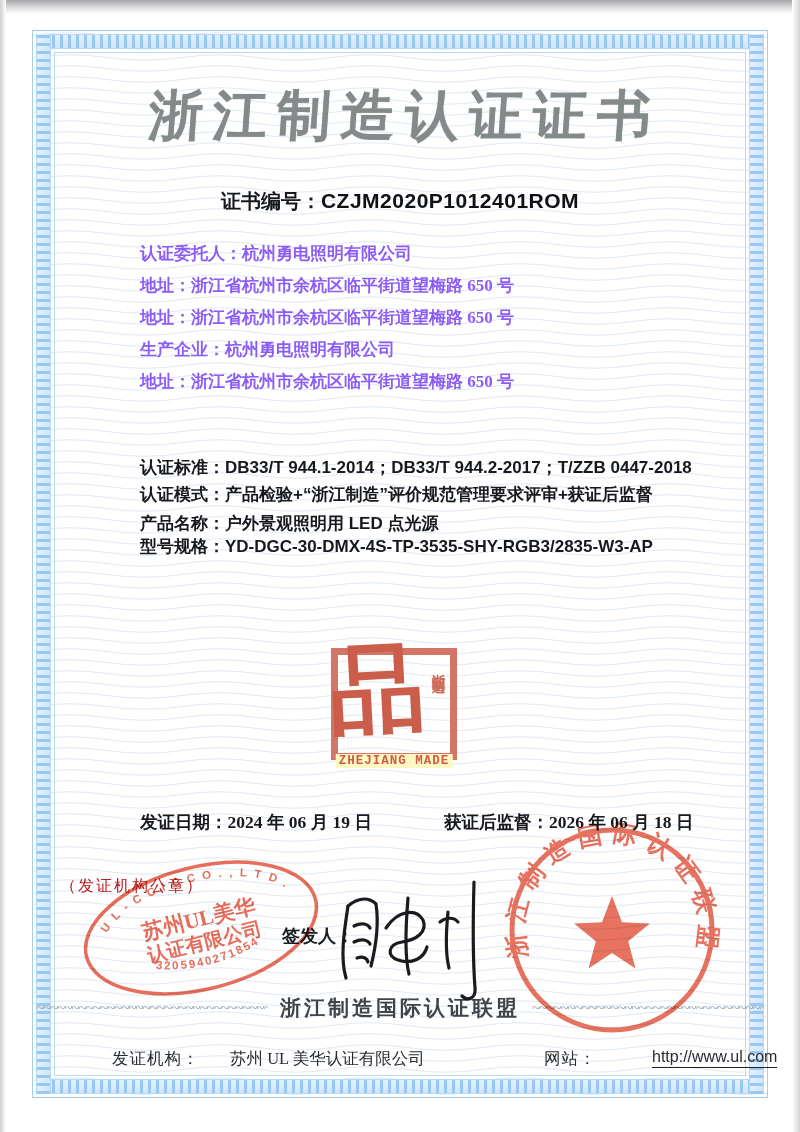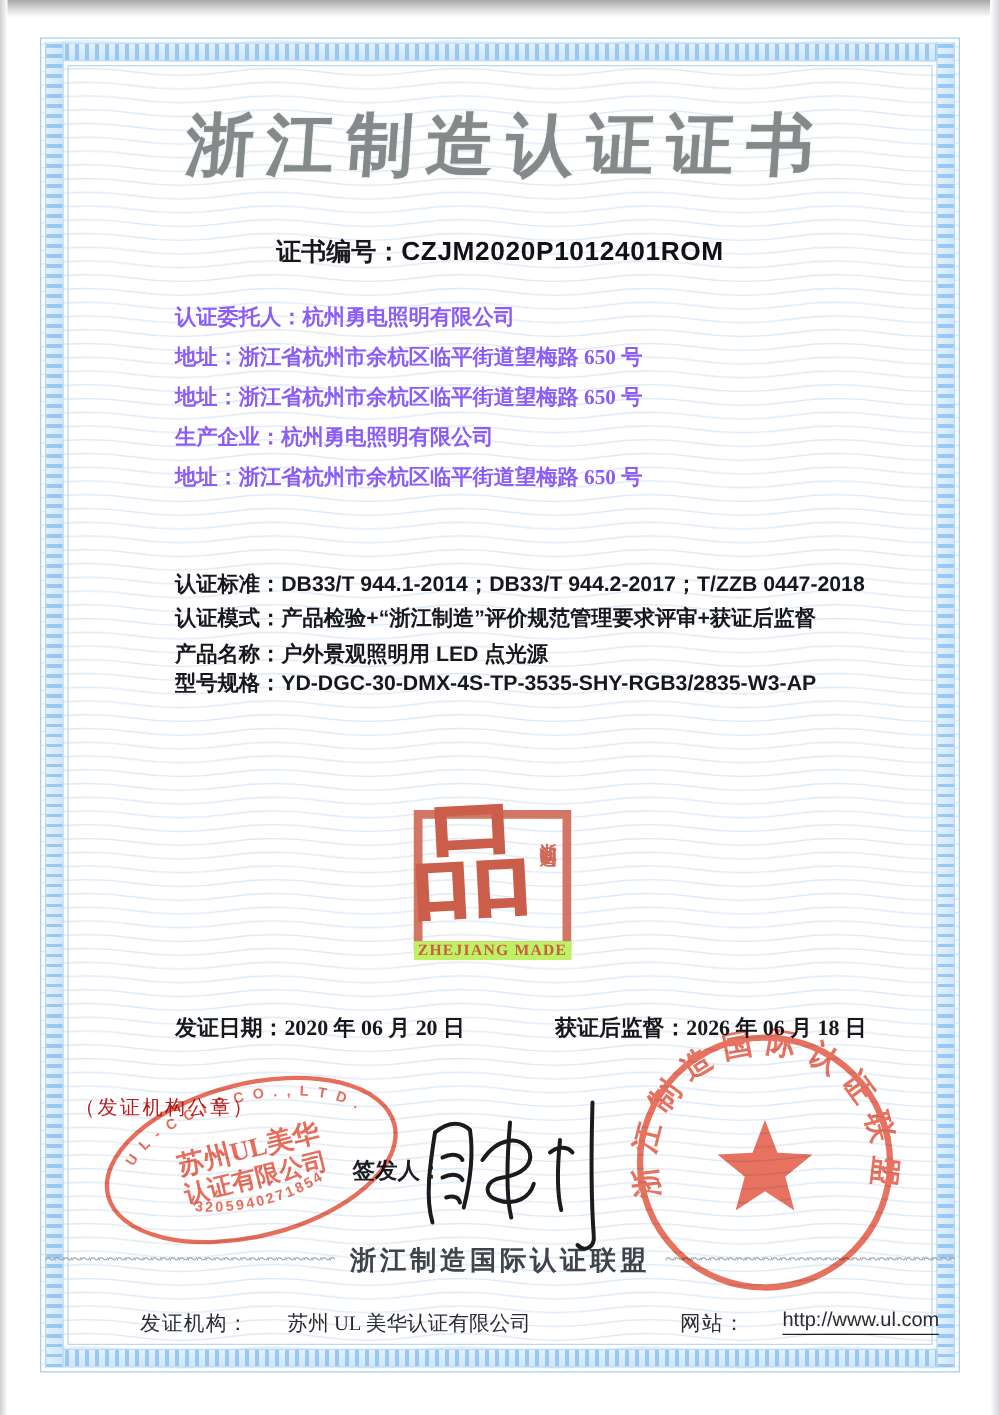--- a/index.html
+++ b/index.html
@@ -67,22 +67,22 @@
   
   .logo { position:absolute; left:331px; top:648px; width:126px; height:116px; z-index:3; }
   .logo-frame { position:absolute; left:0; top:0; width:126px; height:112px;
     border:7px solid #cf6a58; box-sizing:border-box; opacity:.92; }
   .logo-glyph { position:absolute; left:-2px; top:-8px; font-size:96px; line-height:1.05;
     font-weight:700; color:#cb5d4b; transform:rotate(-3deg); }
   .logo-side { position:absolute; right:10px; top:15px; writing-mode:vertical-rl;
     font-size:13.5px; font-weight:700; color:#cf6a58; letter-spacing:2px;
     font-family:"Liberation Sans","DejaVu Sans",sans-serif; }
   .logo-caption { position:absolute; left:50%; bottom:-4px; transform:translateX(-50%);
-    background:#bef264; padding:0 3px; white-space:nowrap;
-    font-family:Liberation Serif, serif;
+    background:#fef9c3; padding:0 3px; white-space:nowrap;
+    font-family:Liberation Mono, monospace;
     font-size:12.5px; font-weight:700; letter-spacing:1px; color:#cf5a48; }
 
   
   .date { position:absolute; top:810px; font-size:17.5px; font-weight:700; color:#17181c;
     white-space:nowrap; z-index:3; }
   .date.issue { left:140px; } .date.expiry { left:444px; }
 
   
   .seal-note { position:absolute; left:60px; top:876px; font-size:16px; color:#b91c1c;
     letter-spacing:2px; z-index:2; }
@@ -101,21 +101,21 @@
   .banner .txt { font-size:21px; font-weight:700; color:#3e4449; letter-spacing:3px;
     white-space:nowrap; }
 
   
   .footer { position:absolute; top:1048px; left:0; width:717px; height:24px;
     font-size:16.5px; color:#2a2b2f; z-index:3; }
   .footer span { position:absolute; white-space:nowrap; }
   .f-lbl1 { left:112px; letter-spacing:1px; }
   .f-val1 { left:230px; font-weight:500; }
   .f-lbl2 { left:544px; letter-spacing:1px; }
-  .f-val2 { left:626px; font-family:"Liberation Sans","DejaVu Sans",sans-serif;
+  .f-val2 { left:652px; font-family:"Liberation Sans","DejaVu Sans",sans-serif;
     font-size:16px; border-bottom:1px solid #222; padding-bottom:1px; }
 </style>
 </head>
 <body>
 
 <div class="page">
 
   <svg class="waves" width="736" height="1068">
     <defs>
       <pattern id="wv" width="150" height="11" patternUnits="userSpaceOnUse">
@@ -152,21 +152,21 @@
   <div class="std std4"><span>型号规格：</span><span>YD-DGC-30-DMX-4S-TP-3535-SHY-RGB3/2835-W3-AP</span></div>
 
 
   <div class="logo">
     <div class="logo-frame"></div>
     <div class="logo-glyph">品</div>
     <div class="logo-side">浙江制造</div>
     <div class="logo-caption">ZHEJIANG MADE</div>
   </div>
 
-  <div class="date issue"><span>发证日期：</span><span>2020 年 06 月 20 日</span></div>
+  <div class="date issue"><span>发证日期：</span><span>2024 年 06 月 19 日</span></div>
   <div class="date expiry"><span>获证后监督：</span><span>2026 年 06 月 18 日</span></div>
 
   <div class="seal-note">（发证机构公章）</div>
 
   <svg class="stamp oval" width="280" height="170" viewBox="0 0 280 170">
     <g transform="rotate(-14 135 80)" fill="#e14f38" opacity="0.82">
       <ellipse cx="135" cy="80" rx="118" ry="61" fill="none" stroke="#e14f38" stroke-width="3.5"></ellipse>
       <defs>
         <path id="ovalTopArc" d="M35 80 A100 47 0 0 1 235 80" fill="none"></path>
         <path id="ovalBotArc" d="M55 92 A86 40 0 0 0 215 92" fill="none"></path>

